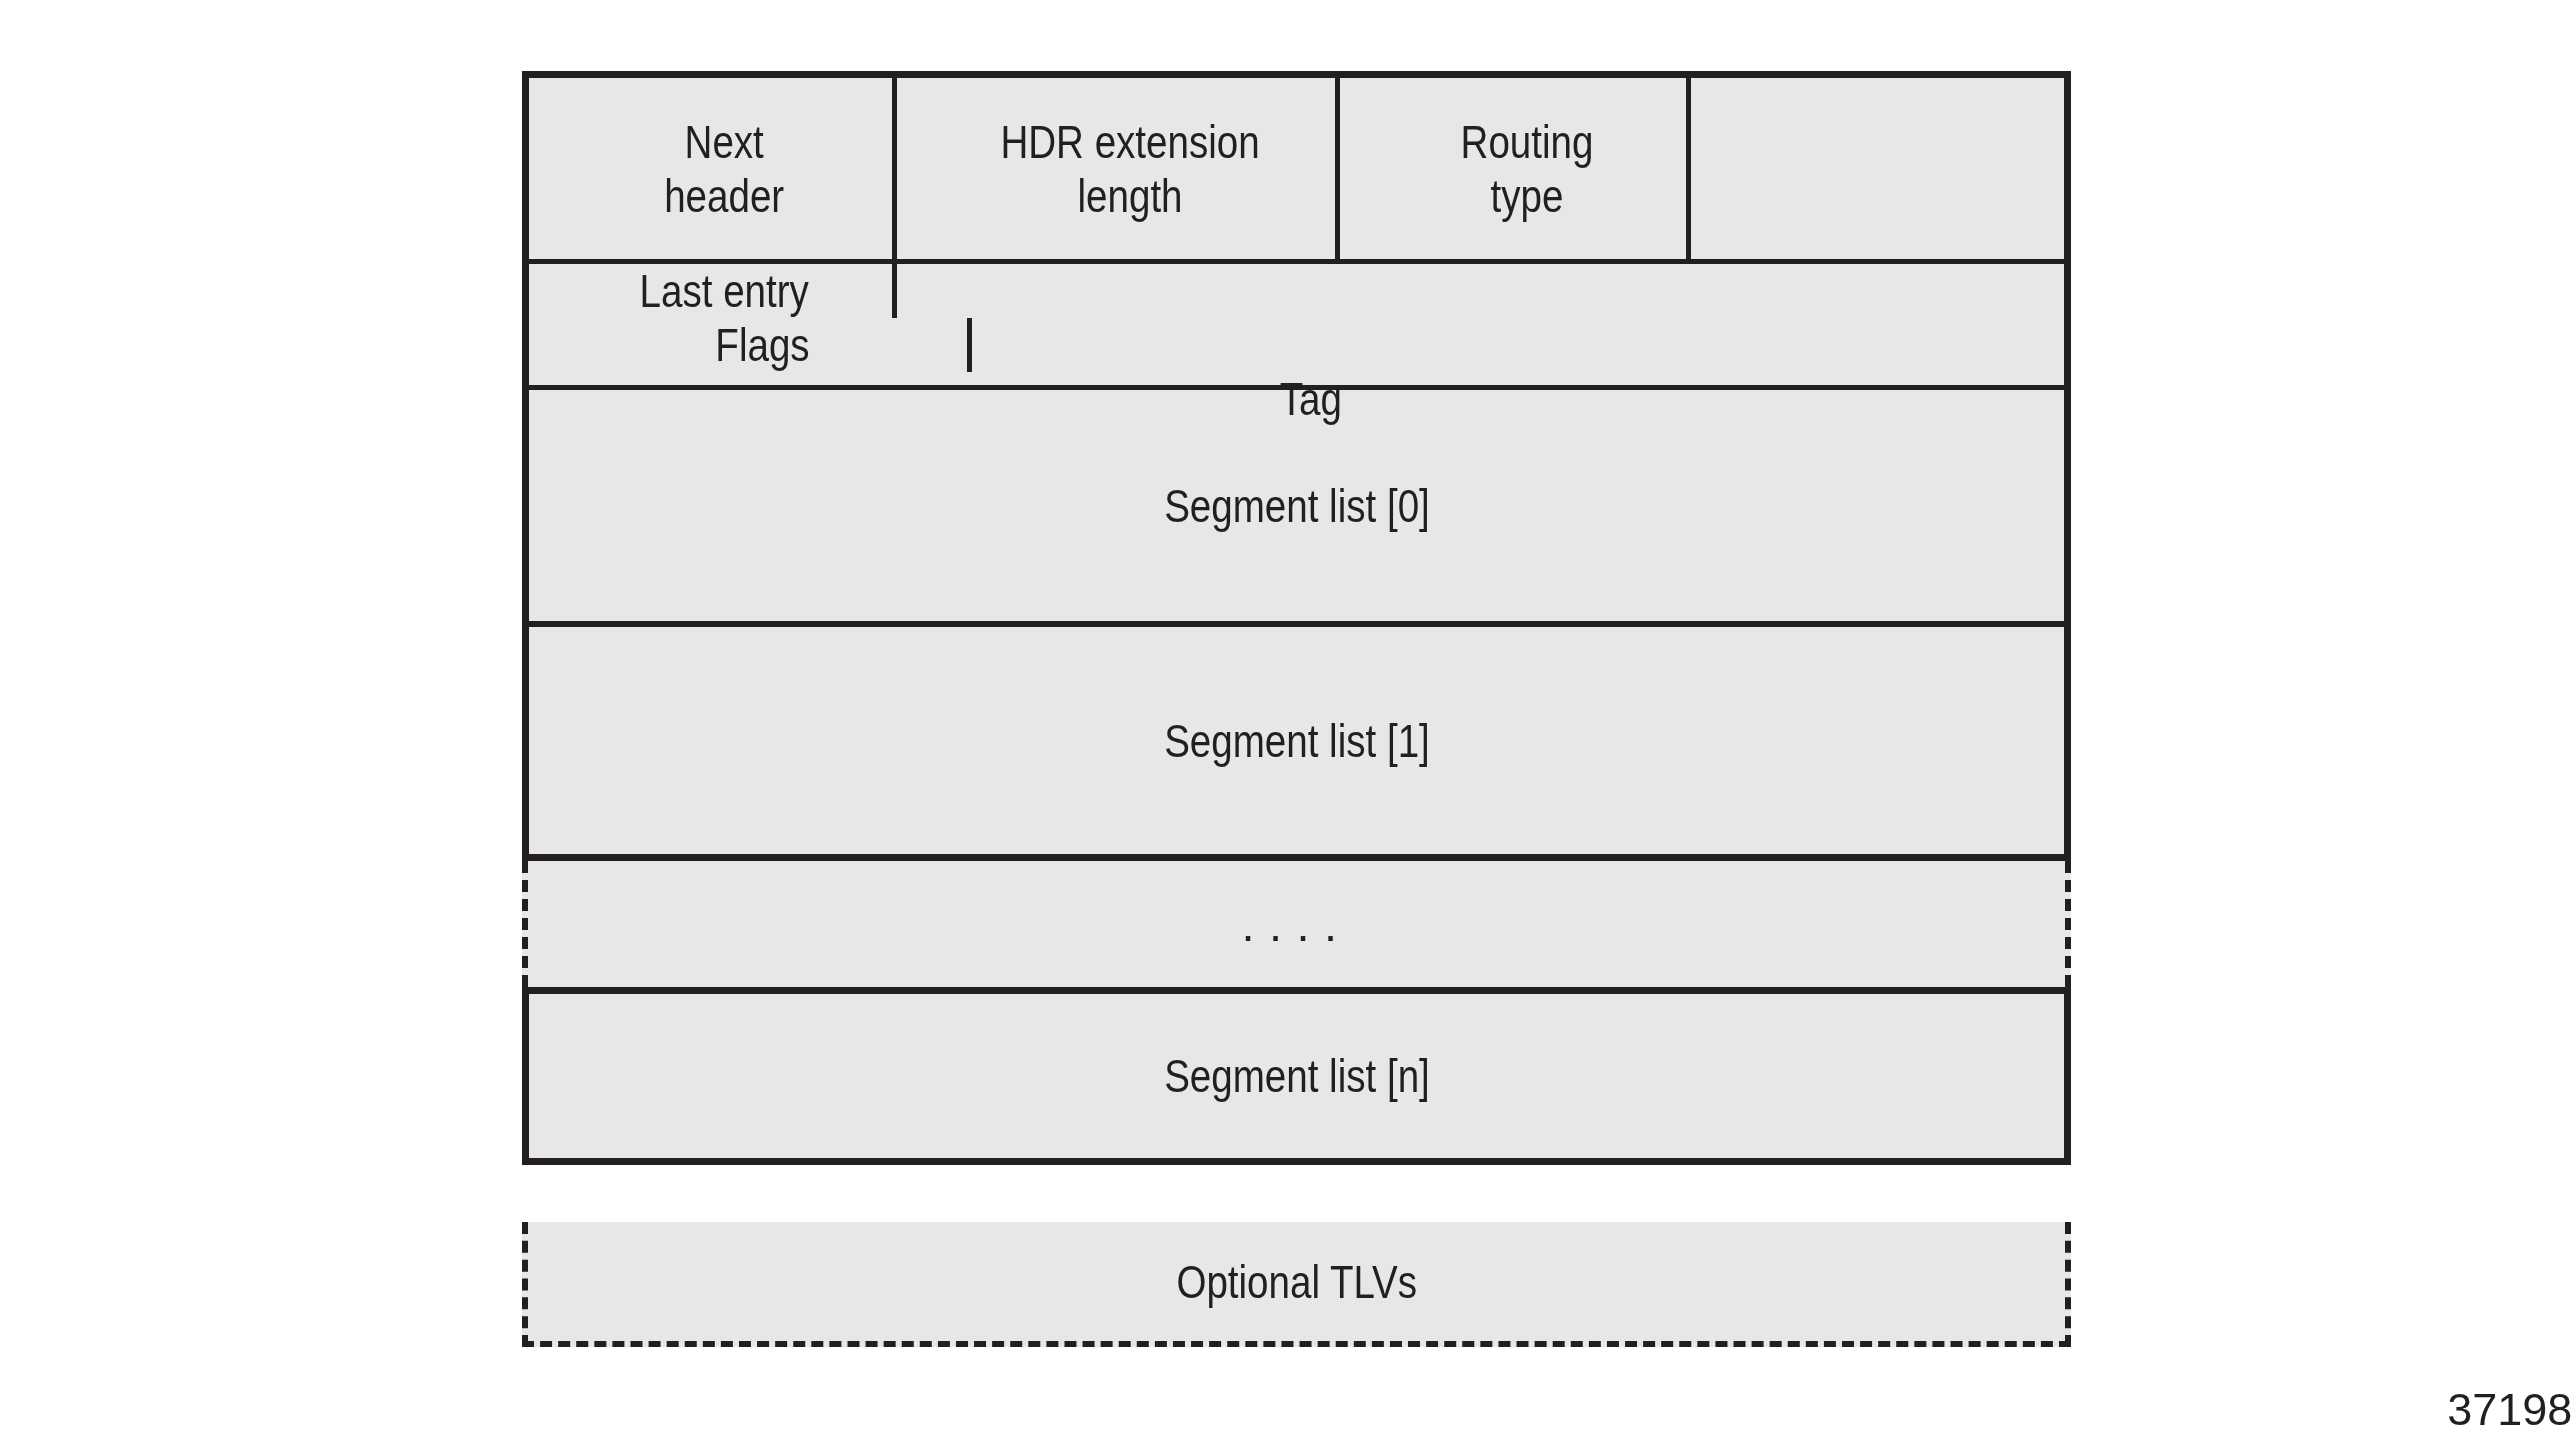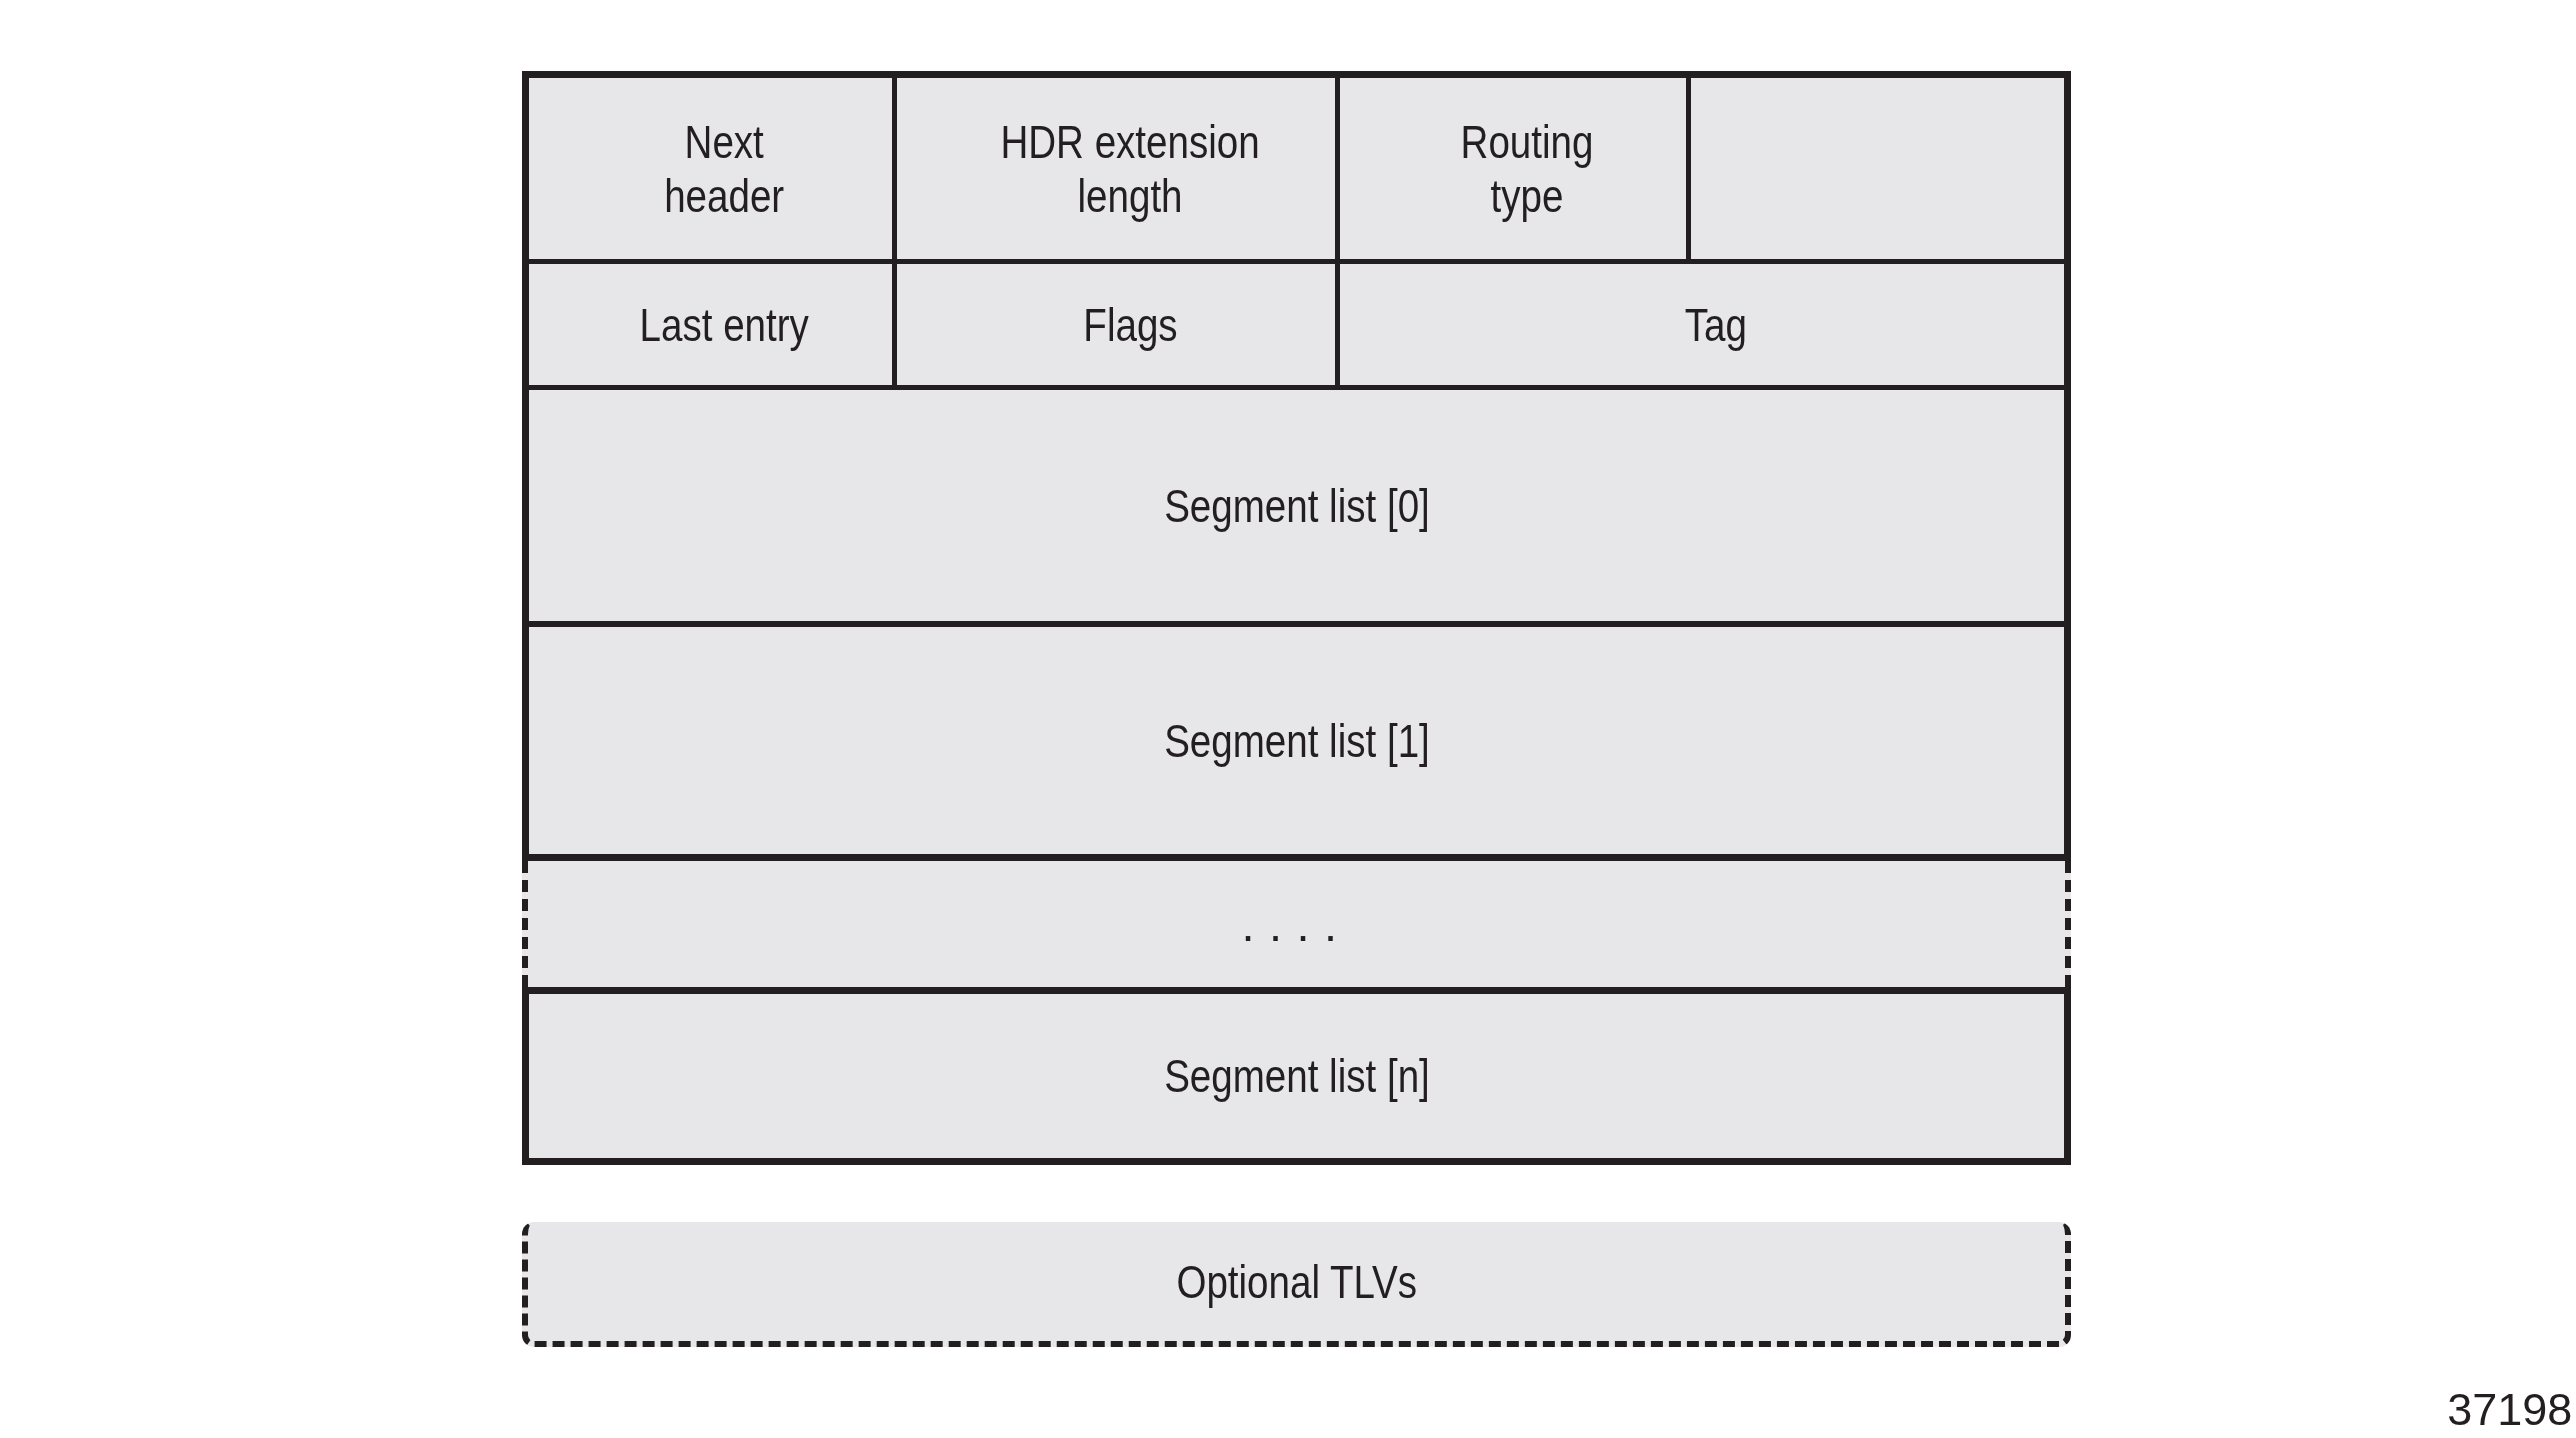--- a/index.html
+++ b/index.html
@@ -28,21 +28,21 @@
     left: 522px;
     top: 71px;
     width: 1549px;
     border: 7.2px solid var(--line);
   }
   .row {
     display: flex;
     box-sizing: border-box;
   }
   .row-1 { height: 186px; border-bottom: 5.4px solid var(--line); }
-  .row-2 { height: 126px; border-bottom: 5.4px solid var(--line); }
+  .row-2 { height: 126px; border-bottom: 5.4px solid var(--line); flex-direction: column; }
   .seg-0 { height: 237px; border-bottom: 6.3px solid var(--line); }
   .seg-1 { height: 227px; }
   .seg-row { align-items: center; justify-content: center; }
   .cell {
     box-sizing: border-box;
     display: flex;
     align-items: center;
     justify-content: center;
     padding-left: 28px;
   }
@@ -95,21 +95,20 @@
     left: 522px;
     top: 1222px;
     width: 1549px;
     height: 125px;
     border-left: 6.3px dashed var(--line);
     border-right: 6.3px dashed var(--line);
     border-bottom: 6.3px dashed var(--line);
     display: flex;
     align-items: center;
     justify-content: center;
-    border-radius: 12px;
   }
   .figure-number {
     position: absolute;
     right: 3.6px;
     top: 1387px;
     font-size: 45px;
     line-height: 45px;
     color: var(--text);
   }
 </style>

